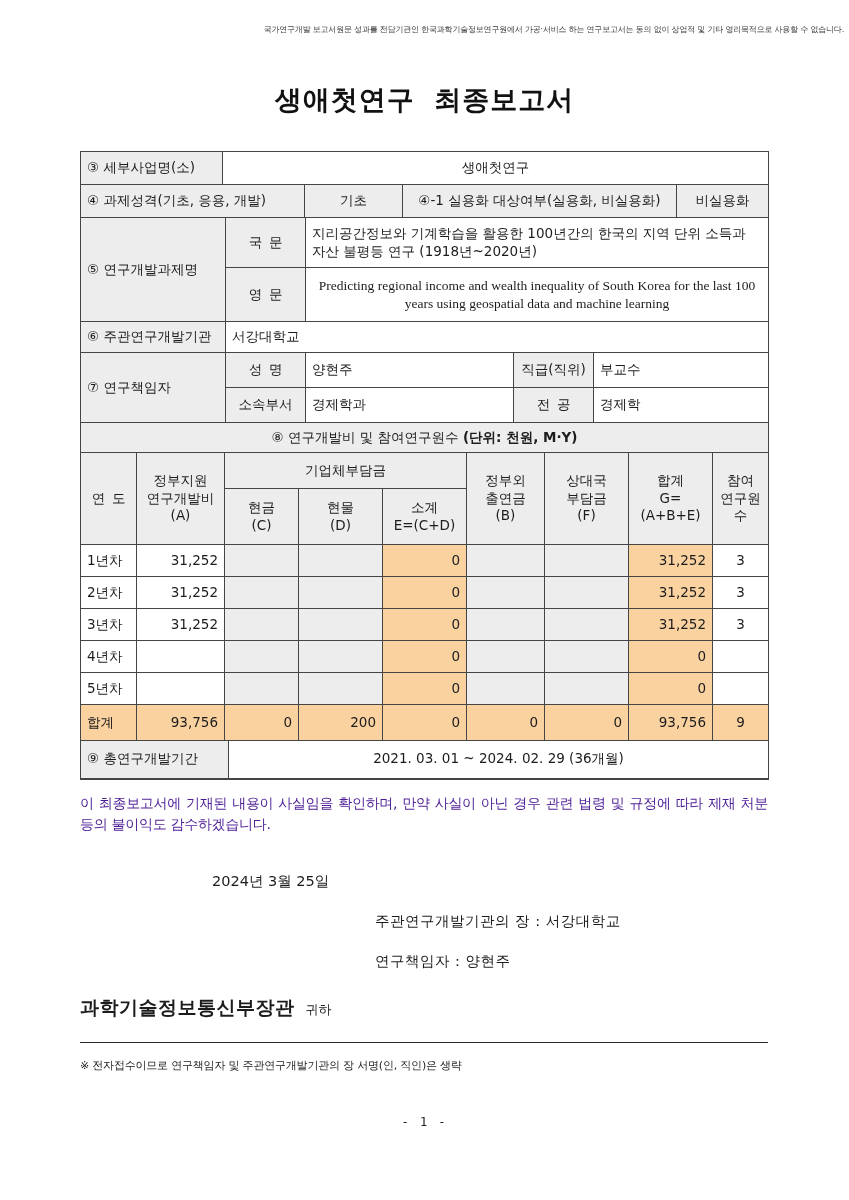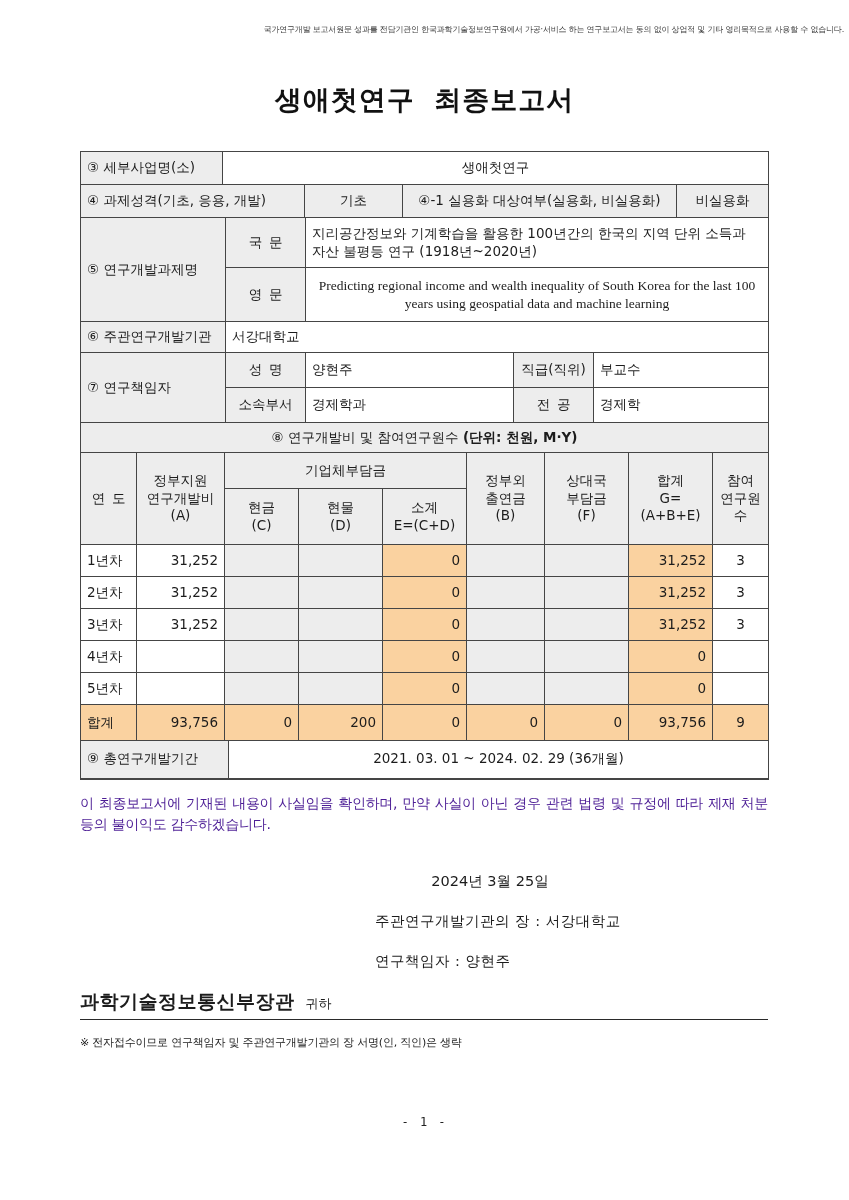--- a/index.html
+++ b/index.html
@@ -92,34 +92,34 @@
   .declaration {
     margin-top: 13px;
     font-size: 14px;
     line-height: 1.55;
     letter-spacing: -0.3px;
     text-align: justify;
     color: #4c1d95;
   }
   .sig-date {
     margin-top: 36px;
-    text-align: center;
+    text-align: left;
     padding-left: 132px;
     font-size: 14.5px;
   }
   .sig-line {
     margin-top: 21px;
     margin-left: 295px;
     font-size: 14.5px;
     letter-spacing: 0.5px;
   }
   .minister-line {
-    margin-top: 18px;
+    margin-top: 24px;
     border-bottom: 1.5px solid #2a2a2a;
-    padding-bottom: 4px;
+    padding-bottom: 21px;
   }
   .minister-name { font-size: 19px; font-weight: bold; letter-spacing: 0.5px; }
   .minister-honorific { font-size: 13px; margin-left: 6px; }
   .footnote {
     margin-top: 15px;
     font-size: 11px;
     letter-spacing: -0.2px;
   }
   .page-number {
     position: absolute;

